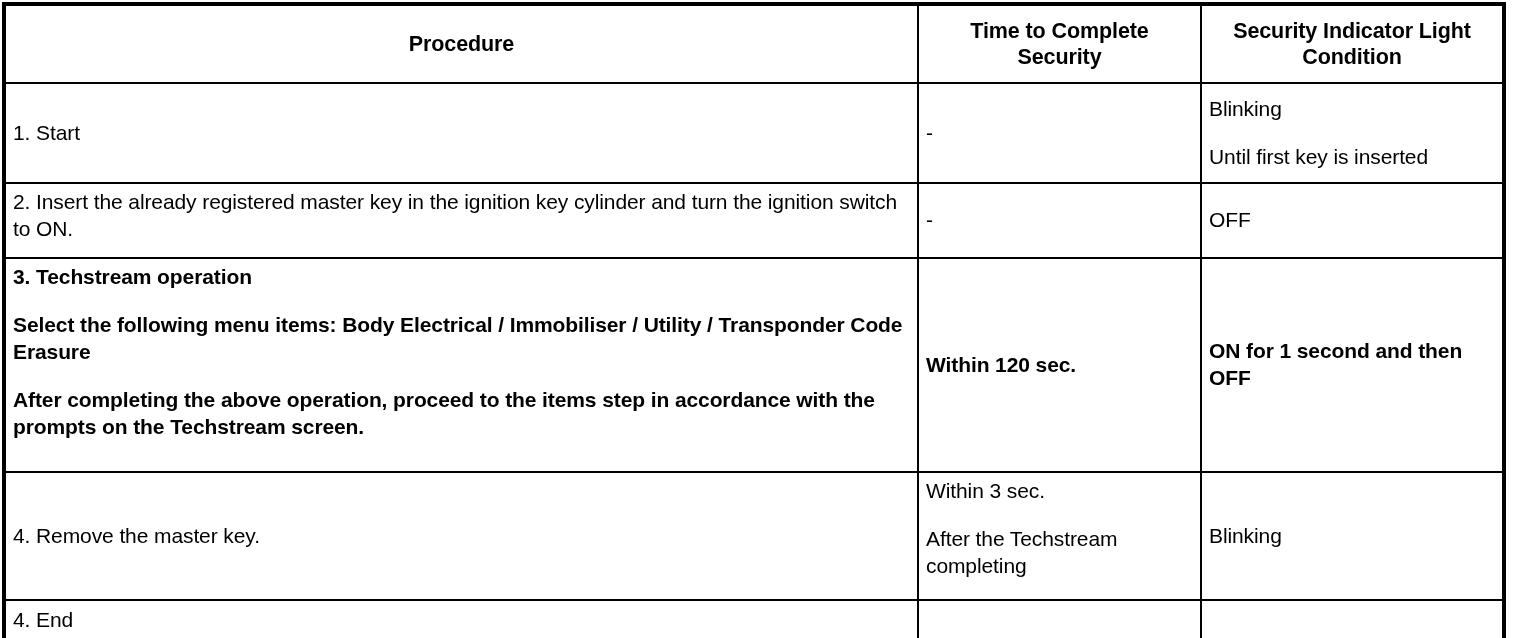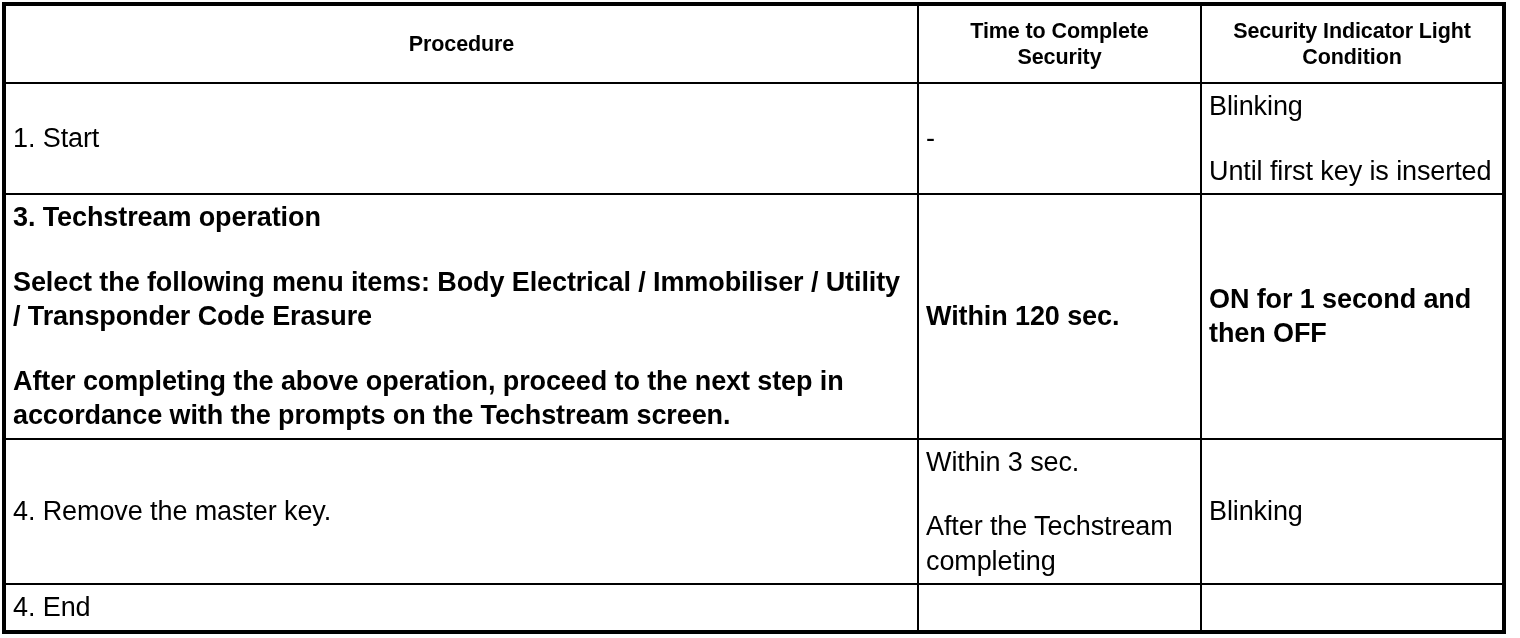--- a/index.html
+++ b/index.html
@@ -52,40 +52,40 @@
     font-weight: bold;
     text-align: center;
     vertical-align: middle;
     line-height: 1.22;
     padding: 8px 6px;
     height: 60px;
     letter-spacing: -0.1px;
   }
 
   td.body-cell {
-    font-size: 27px;
+    font-size: 21px;
     font-weight: normal;
     text-align: left;
     line-height: 1.28;
     padding: 5px 7px;
     letter-spacing: -0.1px;
   }
 
   td.va-mid { vertical-align: middle; }
   td.va-top { vertical-align: top; }
 
   
   tr.row-1 td { height: 88px; }
   tr.row-2 td { height: 63px; }
   tr.row-3 td { height: 202px; font-weight: bold; }
   tr.row-4 td { height: 116px; }
   tr.row-5 td { height: 29px; }
 
   .para { margin: 0; }
-  .para + .para { margin-top: 30px; }
+  .para + .para { margin-top: 21px; }
 </style>
 </head>
 <body>
 
 <div class="sheet">
 
   <table class="proc-table">
     <colgroup>
       <col class="c-proc">
       <col class="c-time">
@@ -114,26 +114,35 @@
         <td class="body-cell va-mid">
           <p class="para">1. Start</p>
         </td>
         <td class="body-cell va-mid">-</td>
         <td class="body-cell va-mid">
           <p class="para">Blinking</p>
           <p class="para">Until first key is inserted</p>
         </td>
       </tr>
 
+      <tr class="row-2">
+        <td class="body-cell va-top">
+          <p class="para">2. Insert the already registered master key in the ignition key cylinder and turn the ignition switch to ON.</p>
+        </td>
+        <td class="body-cell va-mid">-</td>
+        <td class="body-cell va-mid">
+          <p class="para">OFF</p>
+        </td>
+      </tr>
 
       <tr class="row-3">
         <td class="body-cell va-top">
           <p class="para">3. Techstream operation</p>
           <p class="para">Select the following menu items: Body Electrical / Immobiliser / Utility / Transponder Code Erasure</p>
-          <p class="para">After completing the above operation, proceed to the next step in accordance with the prompts on the Techstream screen.</p>
+          <p class="para">After completing the above operation, proceed to the items step in accordance with the prompts on the Techstream screen.</p>
         </td>
         <td class="body-cell va-mid">Within 120 sec.</td>
         <td class="body-cell va-mid">
           <p class="para">ON for 1 second and then OFF</p>
         </td>
       </tr>
 
       <tr class="row-4">
         <td class="body-cell va-mid">
           <p class="para">4. Remove the master key.</p>

